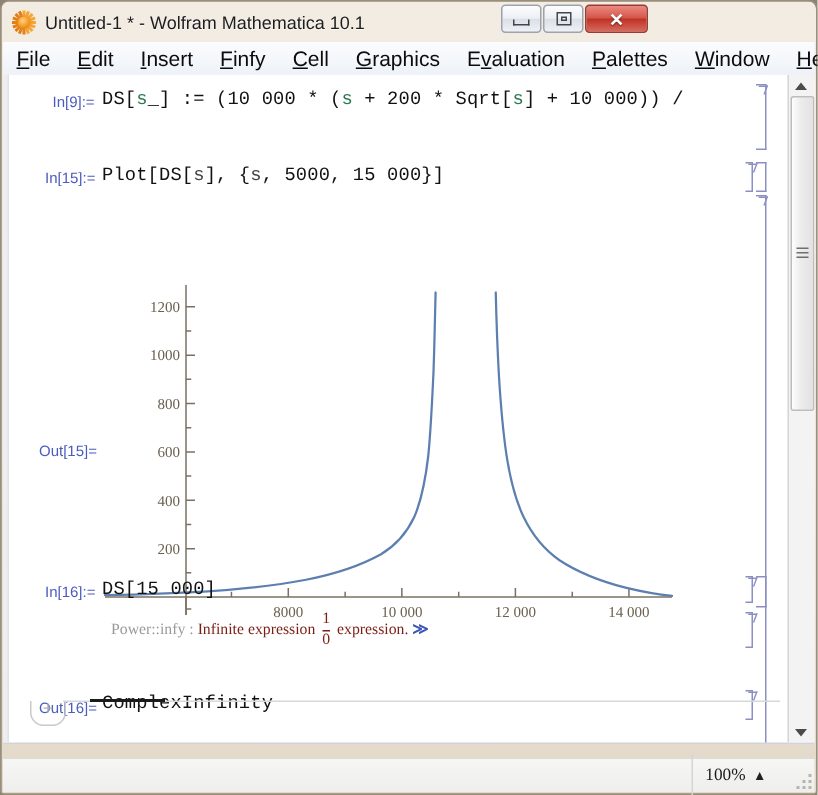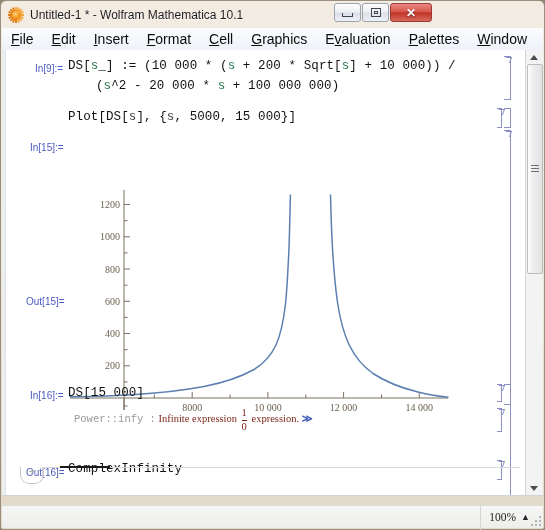--- a/index.html
+++ b/index.html
@@ -132,21 +132,21 @@
   
   #plot{position:absolute;left:62px;top:138px;width:390px;height:225px;}
   #plot svg{display:block;}
   .axlab{font-family:"Liberation Serif","DejaVu Serif",serif;font-size:10px;fill:#6b6150;}
 
   
   .msg{
     position:absolute;font-family:"Liberation Serif","DejaVu Serif",serif;font-size:10.5px;
     white-space:nowrap;
   }
-  .msg .tag{color:#9a9a9a;font-family:Liberation Mono, monospace;}
+  .msg .tag{color:#9a9a9a;}
   .msg .body{color:#7b1f16;}
   .msg .lnk{color:#3b56b5;font-weight:bold;letter-spacing:-1px;}
   .frac{display:inline-block;text-align:center;vertical-align:middle;line-height:1;margin:0 2px;}
   .frac .n{display:block;font-size:10.5px;color:#7b1f16;}
   .frac .bar{display:block;height:1px;background:#7b1f16;margin:1px 0;}
   .frac .d{display:block;font-size:10.5px;color:#7b1f16;}
 
   
   #newcell{position:absolute;left:18px;bottom:10px;width:500px;height:20px;}
   #nc-plus{
@@ -160,21 +160,21 @@
 
   
   #statusbar{
     position:absolute;left:1px;bottom:1px;width:541px;height:22px;
     background:linear-gradient(180deg,#f6f6f4 0%,#eeeeec 100%);
     border-top:1px solid #dcdcd8;
     display:flex;align-items:center;justify-content:flex-end;
   }
   #zoom-box{
     display:flex;align-items:center;gap:5px;padding:0 8px;height:28px;
-    border-left:1px solid #d5d5d1;margin-right:5px;
+    border-left:1px solid #d5d5d1;margin-right:24px;
   }
   #zoom-val{font-size:11.5px;color:#1b1b1b;font-family:"Liberation Serif","DejaVu Serif",serif;}
   #grip{position:absolute;right:2px;bottom:2px;width:12px;height:12px;}
   #grip i{position:absolute;width:2px;height:2px;background:#b6b6b0;}
 </style>
 </head>
 <body>
 
 <div id="app">
 
@@ -202,39 +202,38 @@
       <div class="wbtn close">
         <span class="glyph-x">✕</span>
       </div>
     </div>
   </div>
 
   <div id="menubar">
     <div class="menu-item"><span></span><u>F</u><span>ile</span></div>
     <div class="menu-item"><span></span><u>E</u><span>dit</span></div>
     <div class="menu-item"><span></span><u>I</u><span>nsert</span></div>
-    <div class="menu-item"><span></span><u>F</u><span>ormat</span></div>
+    <div class="menu-item"><span></span><u>F</u><span>infy</span></div>
     <div class="menu-item"><span></span><u>C</u><span>ell</span></div>
     <div class="menu-item"><span></span><u>G</u><span>raphics</span></div>
     <div class="menu-item"><span>E</span><u>v</u><span>aluation</span></div>
     <div class="menu-item"><span></span><u>P</u><span>alettes</span></div>
     <div class="menu-item"><span></span><u>W</u><span>indow</span></div>
     <div class="menu-item"><span></span><u>H</u><span>elp</span></div>
   </div>
 
   <div id="notebook">
     <div id="nb-leftline"></div>
 
     <div class="inlabel" style="left:33px;top:13px;">In[9]:=</div>
     <div class="code" style="left:66px;top:9px;"><span>DS[</span><span class="sym">s</span><span>_] := (10 000 * (</span><span class="sym">s</span><span> + 200 * Sqrt[</span><span class="sym">s</span><span>] + 10 000)) /</span></div>
-    <div class="code" style="left:94px;top:29px;"><span>(</span><span class="sym">s</span><span>^2 - 20 000 * </span><span class="sym">s</span><span> + 100 000 000)</span></div>
     <div class="cb" style="left:502px;top:6px;height:44px;"></div>
     <div class="cb-tick" style="left:503px;top:7px;"></div>
 
-    <div class="inlabel" style="left:28px;top:64px;margin-top:28px;">In[15]:=</div>
+    <div class="inlabel" style="left:28px;top:64px;">In[15]:=</div>
     <div class="code" style="left:66px;top:60px;"><span>Plot[DS[</span><span class="loc">s</span><span>], {</span><span class="loc">s</span><span>, 5000, 15 000}]</span></div>
     <div class="cb2" style="left:495px;top:58px;height:20px;"></div>
     <div class="cb" style="left:502px;top:58px;height:20px;"></div>
     <div class="cb-tick" style="left:496px;top:59px;"></div>
 
     <div class="inlabel" style="left:24px;top:246px;">Out[15]=</div>
 
     <div id="plot">
       <svg width="390" height="225" viewBox="0 0 390 225">
 

